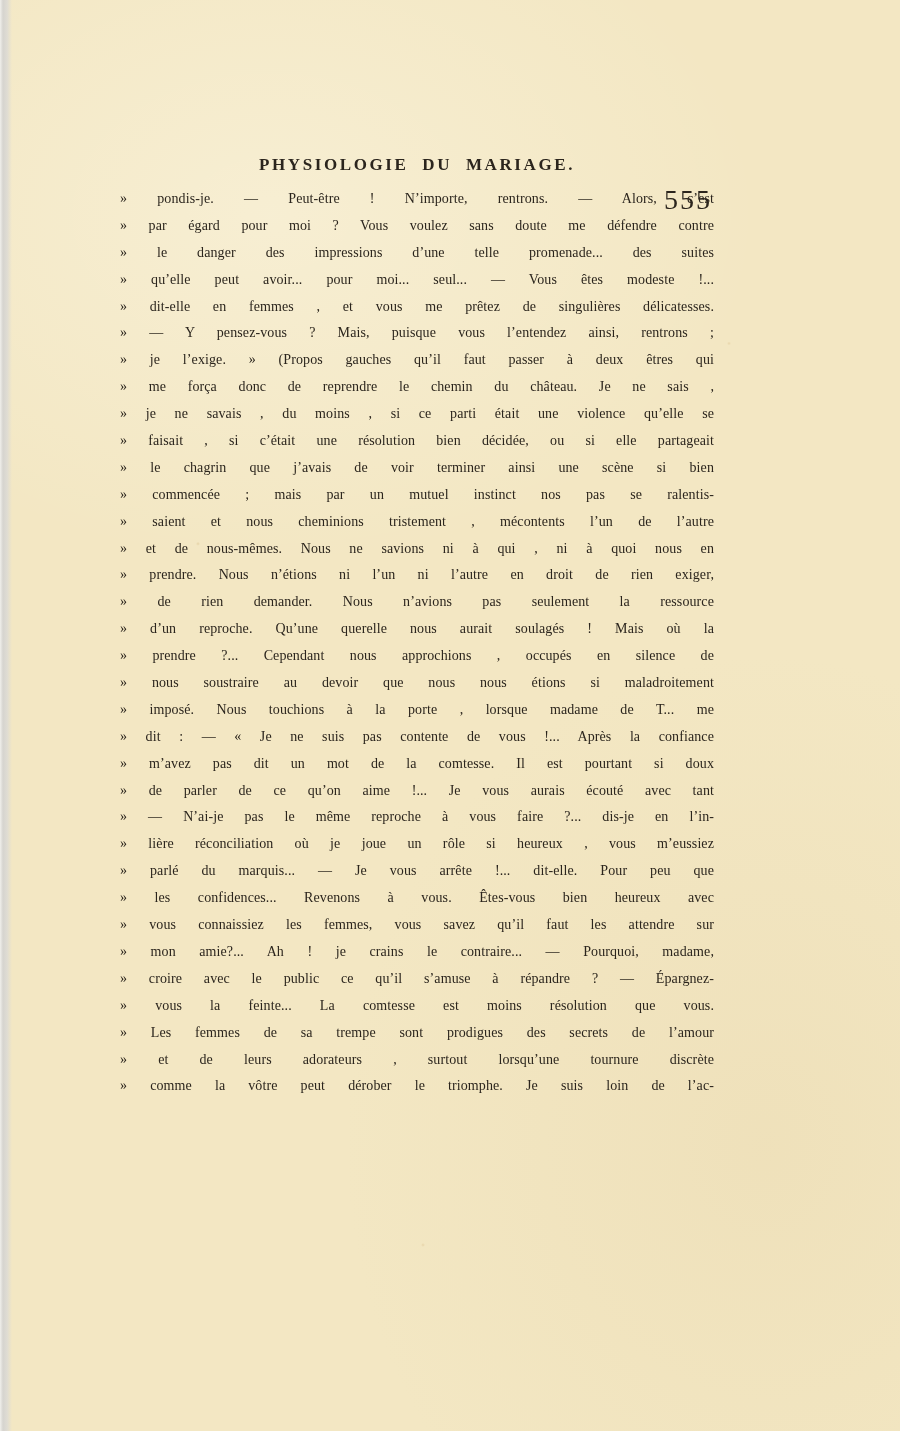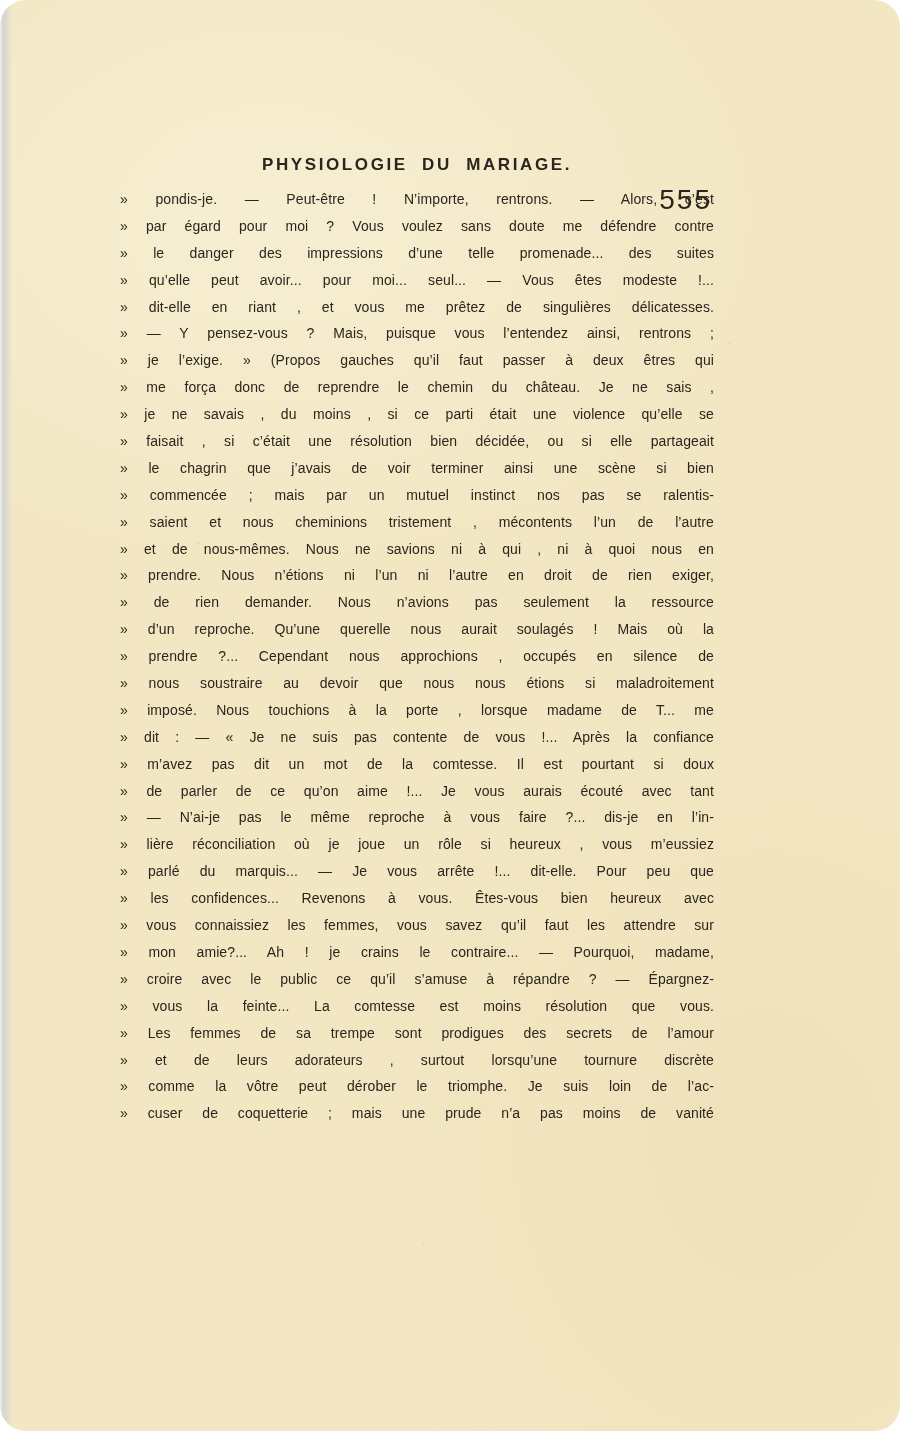--- a/index.html
+++ b/index.html
@@ -13,23 +13,22 @@
     height: 1431px;
     background: var(--paper, #f3e7c3);
     background-image:
       radial-gradient(ellipse 700px 500px at 30% 15%, rgba(255,252,240,0.35), rgba(255,255,255,0) 70%),
       radial-gradient(ellipse 600px 700px at 85% 80%, rgba(231,213,170,0.35), rgba(255,255,255,0) 70%),
       radial-gradient(circle 2px at 22% 38%, rgba(205,170,110,0.35), rgba(0,0,0,0) 100%),
       radial-gradient(circle 2px at 68% 61%, rgba(205,170,110,0.30), rgba(0,0,0,0) 100%),
       radial-gradient(circle 2px at 47% 87%, rgba(205,170,110,0.30), rgba(0,0,0,0) 100%),
       radial-gradient(circle 2px at 81% 24%, rgba(205,170,110,0.28), rgba(0,0,0,0) 100%);
     overflow: hidden;
-    font-family: Liberation Sans, sans-serif;
+    font-family: Liberation Serif, serif;
     color: var(--ink, #2b251d);
-    border-radius: 26px;
   }
   .edge-left {
     position: absolute;
     left: 0; top: 0; bottom: 0;
     width: 12px;
     background: linear-gradient(90deg,
       #f0efeb 0%,
       var(--edge, #d6d4cf) 25%,
       #dfdcd3 60%,
       rgba(243,231,195,0) 100%);
@@ -84,21 +83,21 @@
   <div class="running-head">
     <span class="head-title">PHYSIOLOGIE DU MARIAGE.</span>
     <span class="page-num">555</span>
   </div>
 
   <div class="text-block">
       <div class="line">» pondis-je. — Peut-être ! N’importe, rentrons. — Alors, c’est</div>
       <div class="line">» par égard pour moi ? Vous voulez sans doute me défendre contre</div>
       <div class="line">» le danger des impressions d’une telle promenade... des suites</div>
       <div class="line">» qu’elle peut avoir... pour moi... seul... — Vous êtes modeste !...</div>
-      <div class="line">» dit-elle en riant , et vous me prêtez de singulières délicatesses.</div>
+      <div class="line">» dit-elle en femmes , et vous me prêtez de singulières délicatesses.</div>
       <div class="line">» — Y pensez-vous ? Mais, puisque vous l’entendez ainsi, rentrons ;</div>
       <div class="line">» je l’exige. » (Propos gauches qu’il faut passer à deux êtres qui</div>
       <div class="line">» me força donc de reprendre le chemin du château. Je ne sais ,</div>
       <div class="line">» je ne savais , du moins , si ce parti était une violence qu’elle se</div>
       <div class="line">» faisait , si c’était une résolution bien décidée, ou si elle partageait</div>
       <div class="line">» le chagrin que j’avais de voir terminer ainsi une scène si bien</div>
       <div class="line">» commencée ; mais par un mutuel instinct nos pas se ralentis-</div>
       <div class="line">» saient et nous cheminions tristement , mécontents l’un de l’autre</div>
       <div class="line">» et de nous-mêmes. Nous ne savions ni à qui , ni à quoi nous en</div>
       <div class="line">» prendre. Nous n’étions ni l’un ni l’autre en droit de rien exiger,</div>
@@ -114,15 +113,14 @@
       <div class="line">» lière réconciliation où je joue un rôle si heureux , vous m’eussiez</div>
       <div class="line">» parlé du marquis... — Je vous arrête !... dit-elle. Pour peu que</div>
       <div class="line">» les confidences... Revenons à vous. Êtes-vous bien heureux avec</div>
       <div class="line">» vous connaissiez les femmes, vous savez qu’il faut les attendre sur</div>
       <div class="line">» mon amie?... Ah ! je crains le contraire... — Pourquoi, madame,</div>
       <div class="line">» croire avec le public ce qu’il s’amuse à répandre ? — Épargnez-</div>
       <div class="line">» vous la feinte... La comtesse est moins résolution que vous.</div>
       <div class="line">» Les femmes de sa trempe sont prodigues des secrets de l’amour</div>
       <div class="line">» et de leurs adorateurs , surtout lorsqu’une tournure discrète</div>
       <div class="line">» comme la vôtre peut dérober le triomphe. Je suis loin de l’ac-</div>
-      <div class="line">» cuser de coquetterie ; mais une prude n’a pas moins de vanité</div>
     </div>
 </div>
 
 </body></html>

